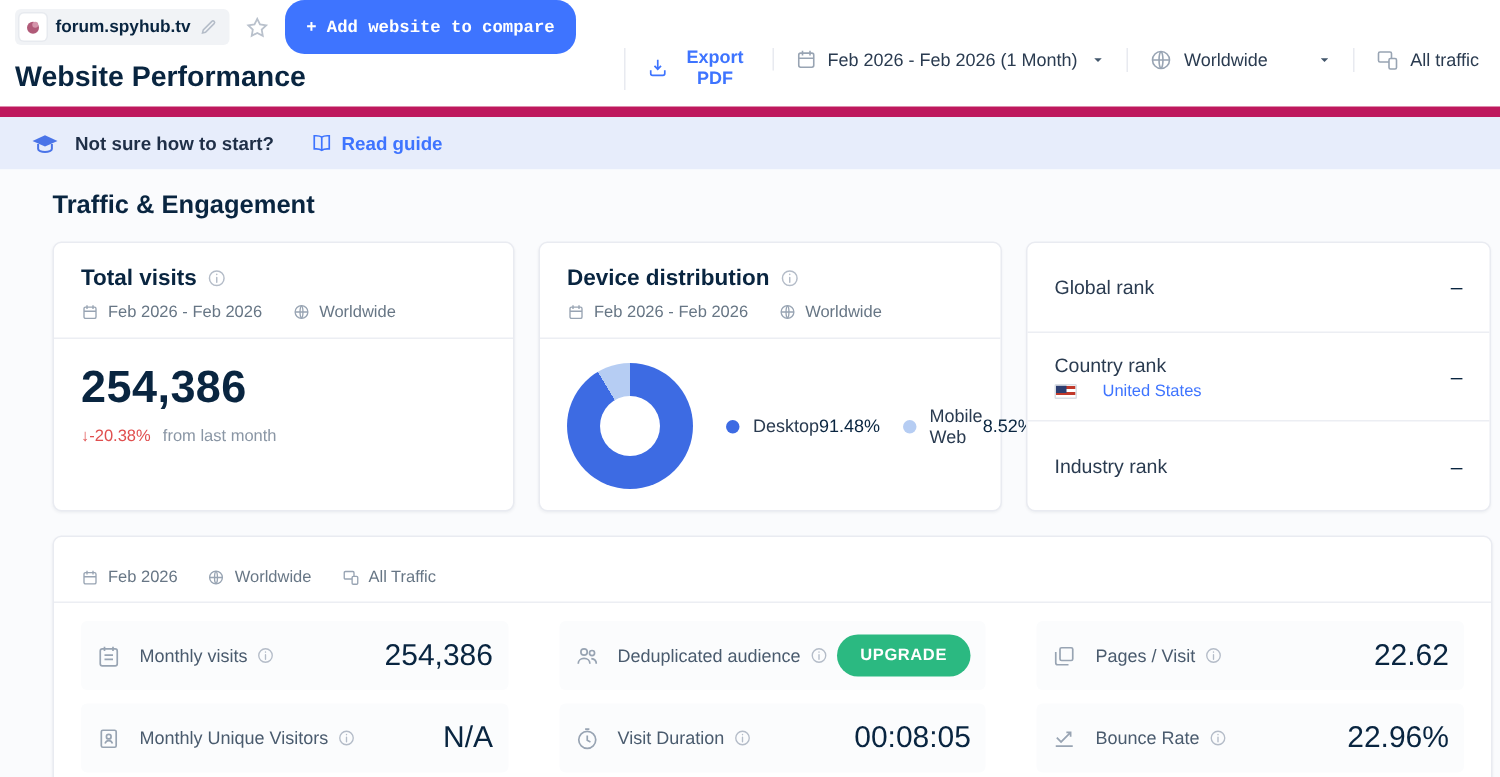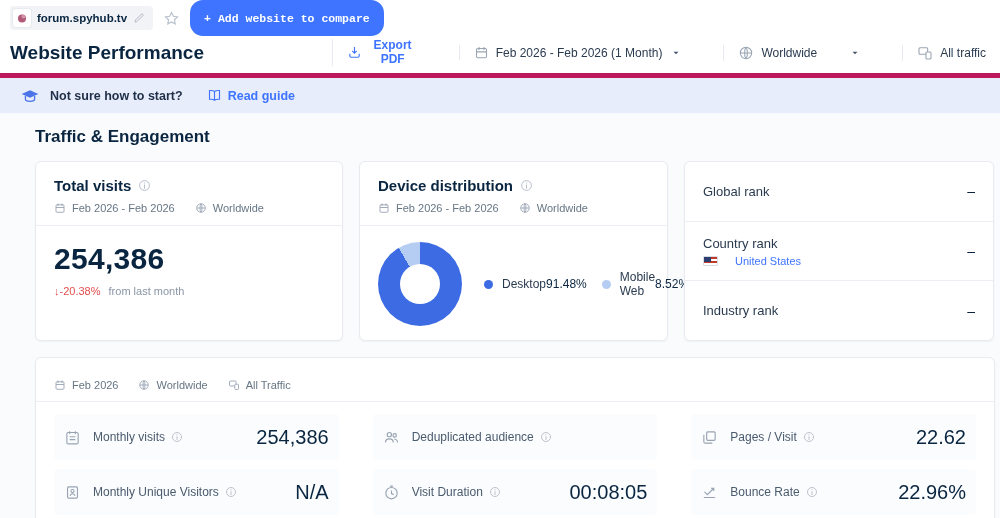--- a/index.html
+++ b/index.html
@@ -10,21 +10,21 @@
   .topbar { height:32px; display:flex; align-items:center; gap:10px; padding:4px 10px 0 10px; background:#fff; }
   .site-chip { display:flex; align-items:center; gap:6px; background:#f1f3f6; border-radius:4px; height:24px; padding:0 8px 0 3px; cursor:pointer; }
   .favicon-box { width:18px; height:18px; background:#fff; border-radius:3px; display:flex; align-items:center; justify-content:center; box-shadow:0 0 0 1px #e7eaef; }
   .site-name { font-size:11.5px; font-weight:700; color:#092540; }
   .icon { display:inline-flex; align-items:center; justify-content:center; color:#98a4b3; }
   .pencil { color:#b4bcc8; }
   .star-btn { color:#b9c1cc; cursor:pointer; }
   .add-btn { height:36px; border:none; border-radius:13px; background:#3e74ff; color:#fff; font-family:Liberation Mono, monospace; font-size:11.5px; font-weight:700; padding:0 14px; cursor:pointer; }
 
   
-  .page-header { height:46px; display:flex; align-items:center; border-bottom:5px solid #be185d; background:#fff;gap:28px; }
+  .page-header { height:46px; display:flex; align-items:flex-start; border-bottom:7px solid #be185d; background:#fff; }
   .page-title { font-size:19px; font-weight:700; color:#092540; align-self:center; padding-left:10px; flex:1; }
   .hdr-ctrl { display:flex; align-items:center; gap:7px; padding:0 14px; border-left:1px solid #e8eaf0; font-size:12px; color:#2a3b50; cursor:pointer; }
   .hdr-ctrl:first-of-type { border-left:none; }
   .export-ctrl { color:#3e74ff; font-weight:700; }
   .export-label { width:48px; text-align:center; line-height:1.15; font-size:12px; }
   .caret { color:#42566b; margin-left:2px; }
 
   
   .banner { height:35px; background:#e7edfb; display:flex; align-items:center; gap:10px; padding:0 20px; }
   .banner-q { font-size:12.5px; font-weight:700; color:#1f2f47; }
@@ -347,20 +347,21 @@
                 <path d="M15.8 14.2c2.7.3 4.7 2.1 4.7 4.8"></path>
               </svg>
           </span>
           <span class="eng-label">Deduplicated audience</span>
           <span class="icon">
             <svg width="12" height="12" viewBox="0 0 24 24" fill="none" stroke="#b4bcc8" stroke-width="1.8">
                 <circle cx="12" cy="12" r="9"></circle>
                 <path d="M12 11v6M12 7.2v.3" stroke-linecap="round"></path>
               </svg>
           </span>
+          <button class="upgrade-btn">UPGRADE</button>
         </div>
 
         <div class="eng-cell">
           <span class="icon">
             <svg width="17" height="17" viewBox="0 0 24 24" fill="none" stroke="currentColor" stroke-width="1.6">
                 <rect x="8" y="4" width="12" height="12" rx="1.5"></rect>
                 <path d="M4 8v10a2 2 0 0 0 2 2h10"></path>
               </svg>
           </span>
           <span class="eng-label">Pages / Visit</span>

